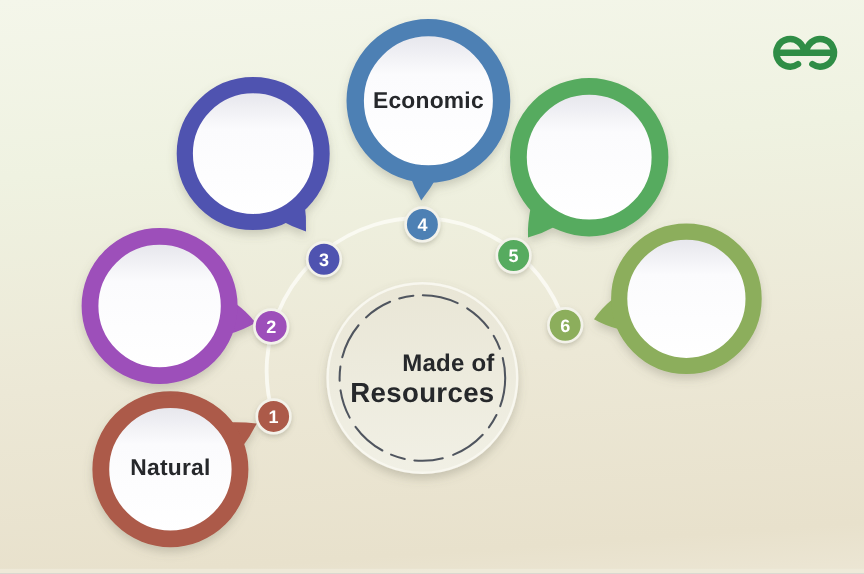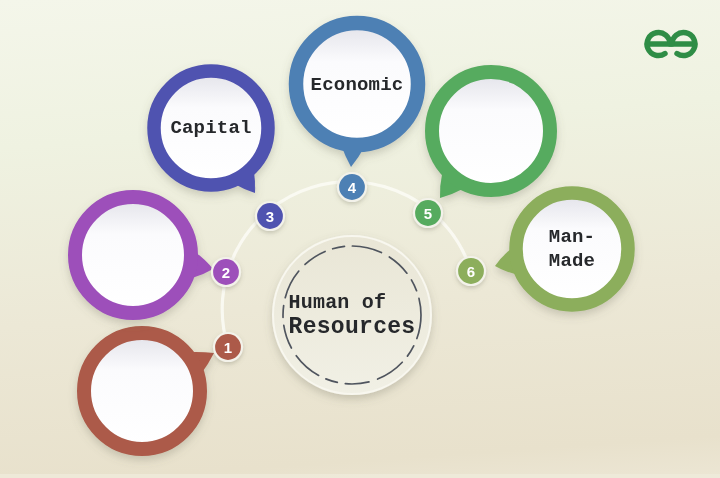--- a/index.html
+++ b/index.html
@@ -4,22 +4,22 @@
 <style>
   html,body{margin:0;padding:0;}
   body{background:#cfcfcf;font-family:"Liberation Sans",sans-serif;}
   .canvas{
     position:relative;width:720px;height:478px;overflow:hidden;
     background:linear-gradient(176deg,#f4f6ea 0%,#eff2e1 28%,#ece8d6 62%,#e8e1cc 92%,#ece6d4 100%);
   }
   .diagram-svg{position:absolute;left:0;top:0;}
   .label{
     position:absolute;transform:translate(-50%,-50%);
-    text-align:left;color:#26282b;font-weight:700;font-size:19px;
-    line-height:24px;letter-spacing:.2px;white-space:nowrap;font-family:Liberation Mono, monospace;
+    text-align:right;color:#26282b;font-weight:700;font-size:19px;
+    line-height:24px;letter-spacing:.2px;white-space:nowrap;
   }
   .center-label .l1{font-size:20px;font-weight:700;}
   .center-label .l2{font-size:23px;font-weight:800;letter-spacing:.3px;}
   .badge-num{
     font-family:"Liberation Sans",sans-serif;font-weight:700;font-size:15px;
     fill:#ffffff;text-anchor:middle;
   }
   .bottom-strip{position:absolute;left:0;right:0;bottom:0;height:4px;background:#efebdb;opacity:.8;}
 </style>
 </head>
@@ -110,35 +110,31 @@
       </g>
     </g>
 
     <g fill="none" stroke-linecap="round" stroke="#2f8d46">
       <line x1="650" y1="44" x2="692" y2="44" stroke-width="5.4"></line>
       <path d="M 670 44 A 11.5 11.5 0 1 0 665 53.5" stroke-width="5.4"></path>
       <path d="M 672 44 A 11.5 11.5 0 1 1 677 53.5" stroke-width="5.4"></path>
     </g>
   </svg>
 
+  <div class="label" style="left:142px;top:391px;">
+    <div class="l1">Natural</div>
+  </div>
 
 
-  <div class="label" style="left:211px;top:128px;">
-    <div class="l1">Capital</div>
-  </div>
 
   <div class="label" style="left:357px;top:85px;">
     <div class="l1">Economic</div>
   </div>
 
 
-  <div class="label" style="left:572px;top:249px;">
-    <div class="l1">Man-</div>
-    <div class="l2">Made</div>
-  </div>
 
   <div class="label center-label" style="left:352px;top:315px;">
-    <div class="l1">Human of</div>
+    <div class="l1">Made of</div>
     <div class="l2">Resources</div>
   </div>
 
   <div class="bottom-strip"></div>
 </div>
 
 </body></html>

